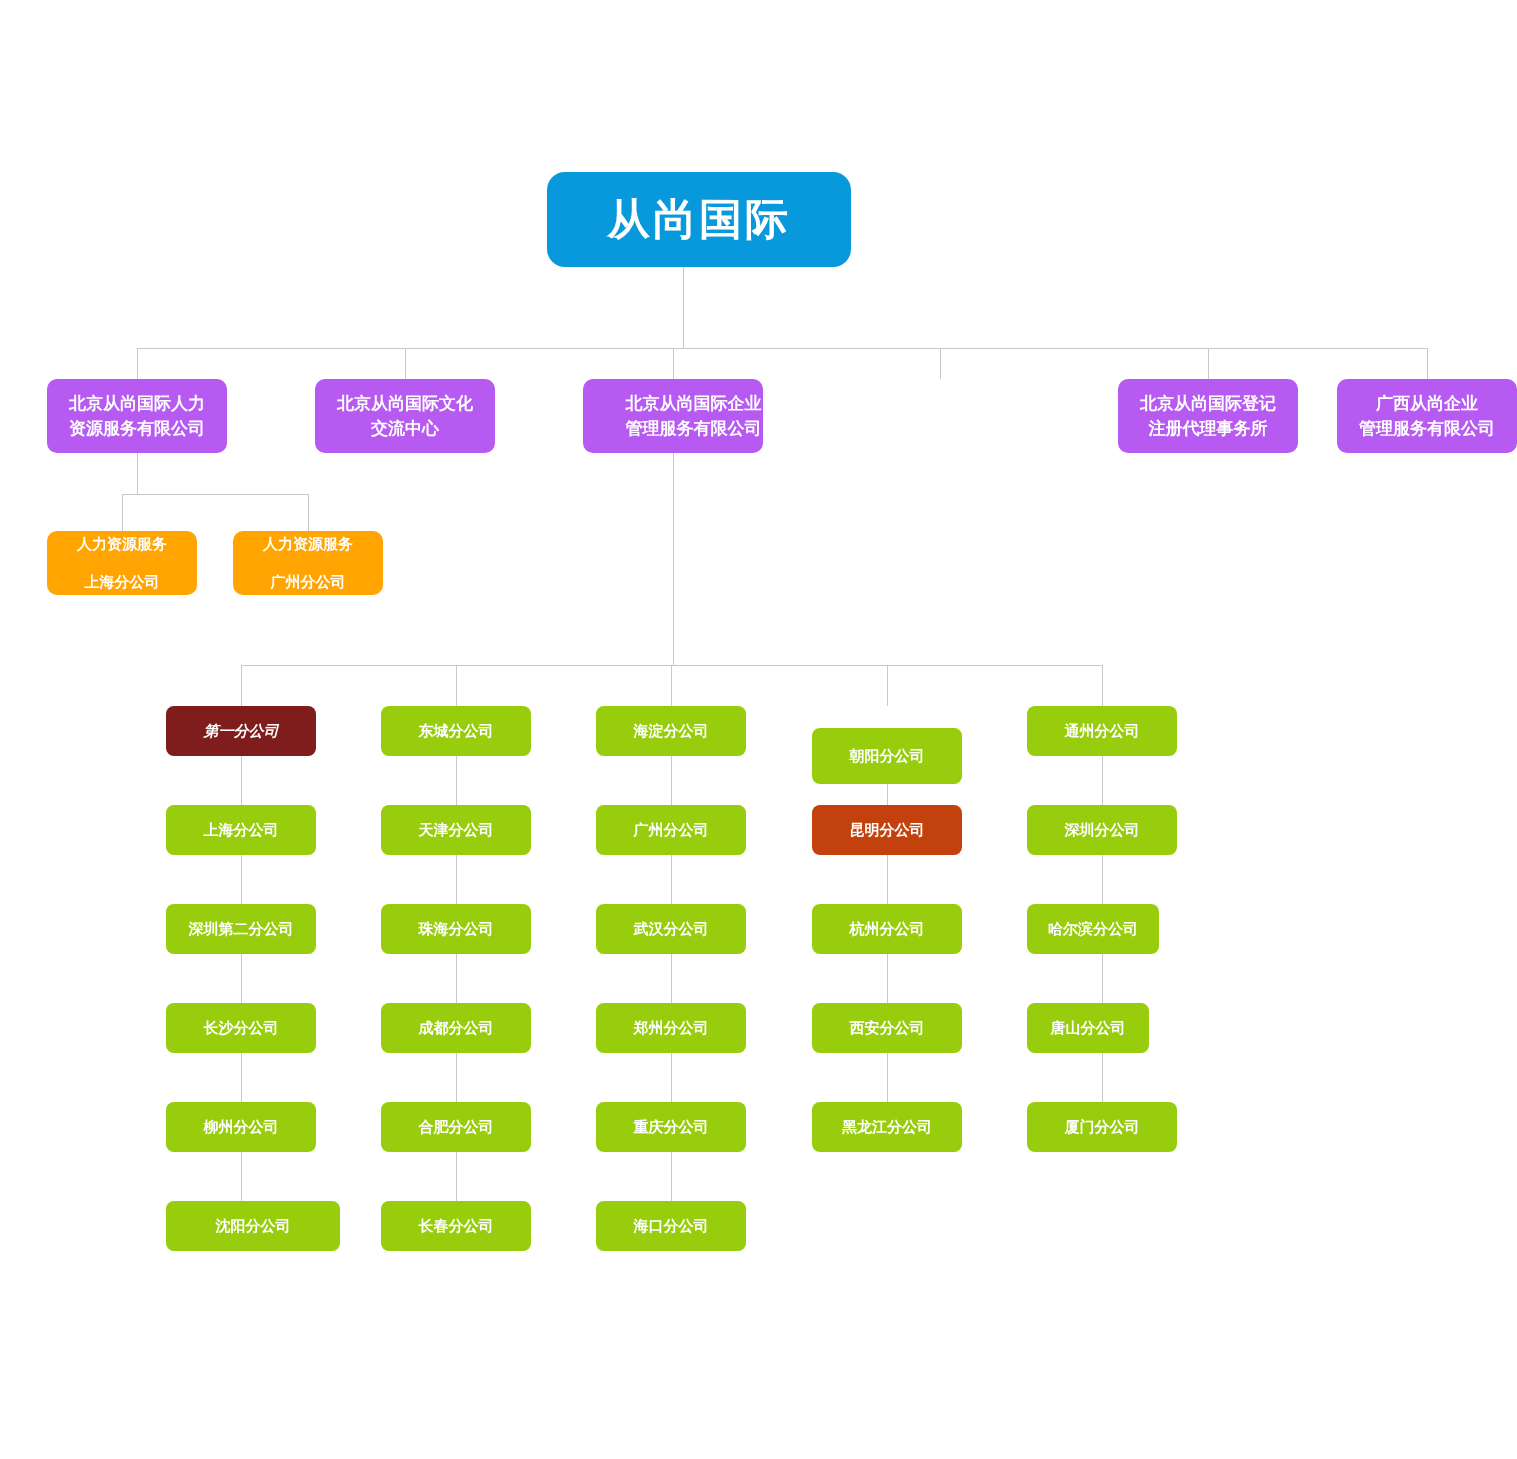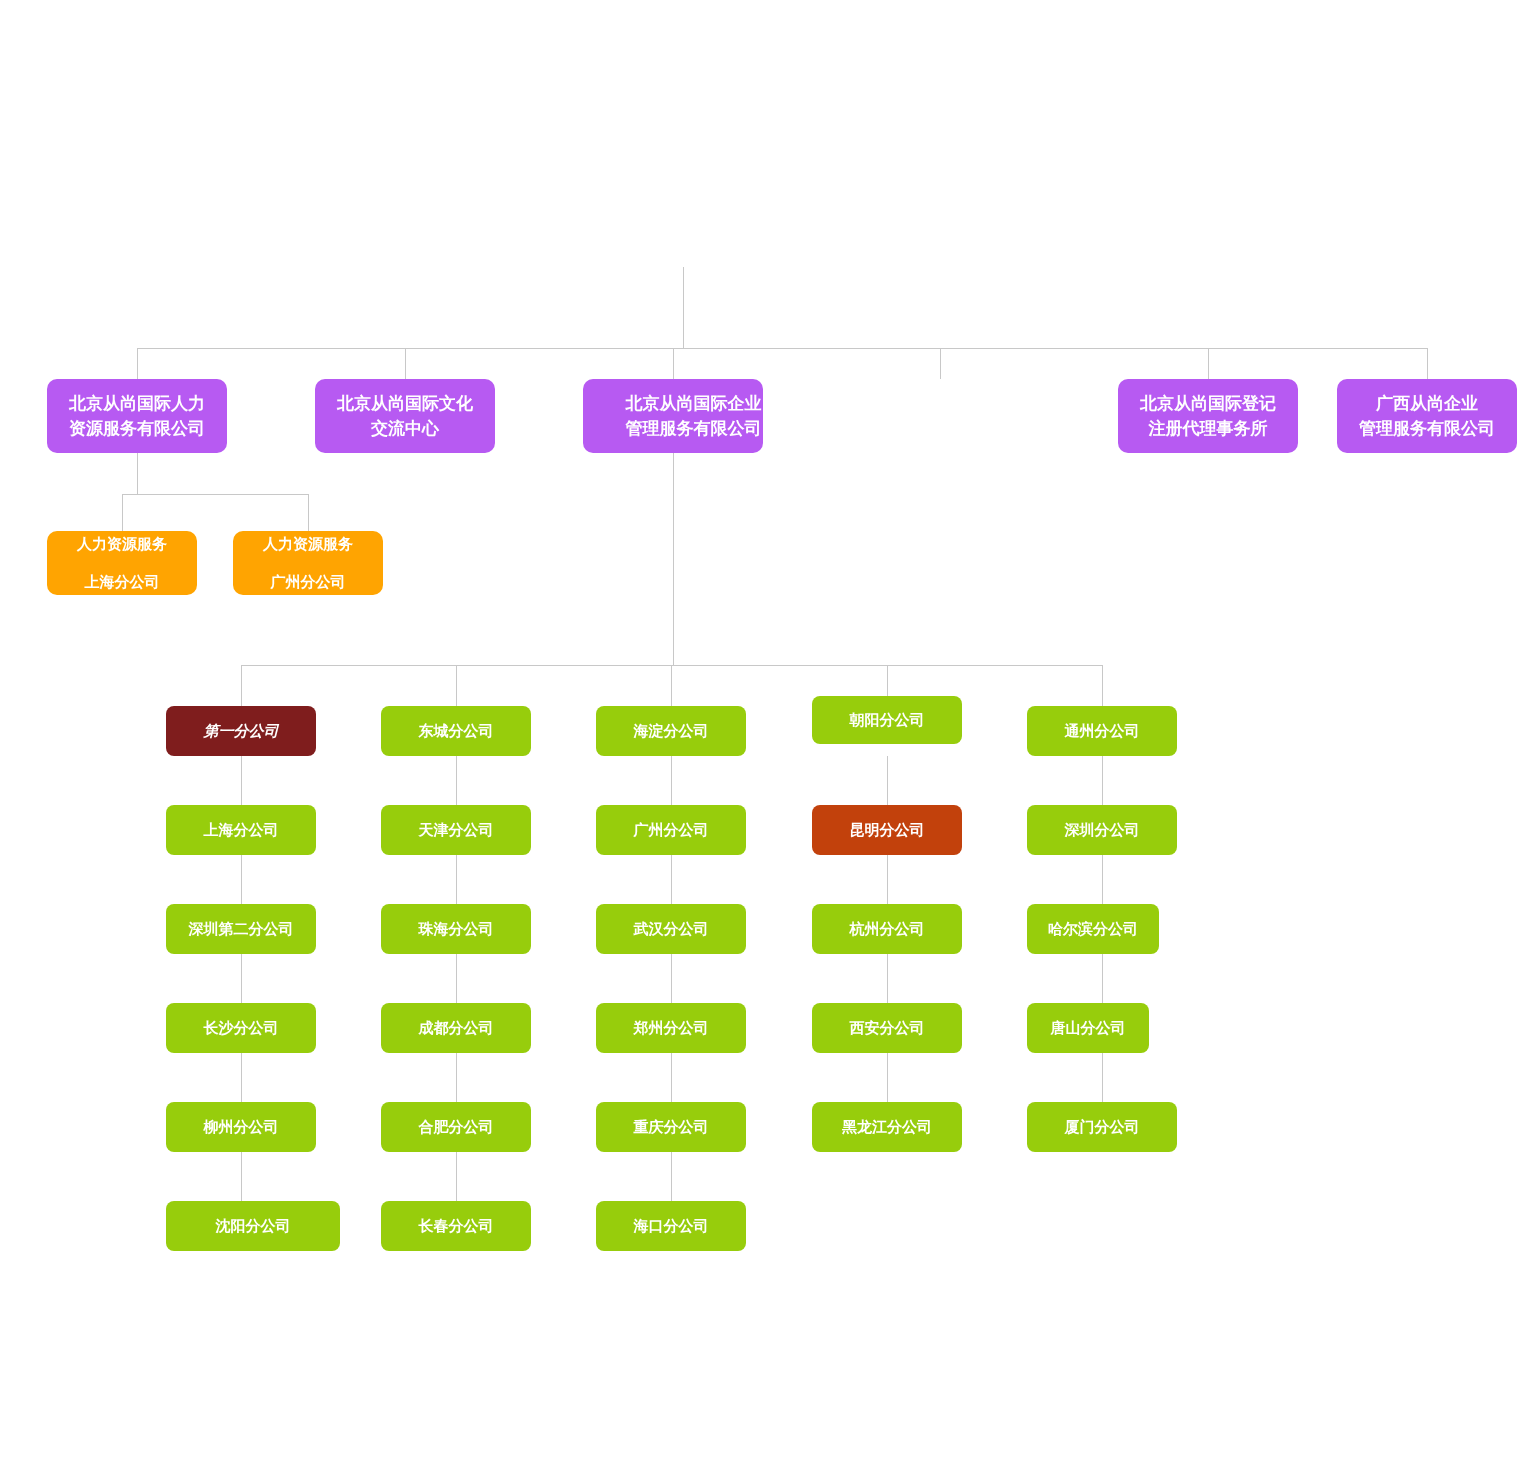--- a/index.html
+++ b/index.html
@@ -94,20 +94,23 @@
     <div class="line" style="left: 671px; top: 1053px; width: 1px; height: 49px; background: rgb(200, 200, 200);"></div>
     <div class="line" style="left: 671px; top: 1152px; width: 1px; height: 49px; background: rgb(200, 200, 200);"></div>
     <div class="line" style="left: 887px; top: 756px; width: 1px; height: 49px; background: rgb(200, 200, 200);"></div>
     <div class="line" style="left: 887px; top: 855px; width: 1px; height: 49px; background: rgb(200, 200, 200);"></div>
     <div class="line" style="left: 887px; top: 954px; width: 1px; height: 49px; background: rgb(200, 200, 200);"></div>
     <div class="line" style="left: 887px; top: 1053px; width: 1px; height: 49px; background: rgb(200, 200, 200);"></div>
     <div class="line" style="left: 1102px; top: 756px; width: 1px; height: 49px; background: rgb(200, 200, 200);"></div>
     <div class="line" style="left: 1102px; top: 855px; width: 1px; height: 49px; background: rgb(200, 200, 200);"></div>
     <div class="line" style="left: 1102px; top: 954px; width: 1px; height: 49px; background: rgb(200, 200, 200);"></div>
     <div class="line" style="left: 1102px; top: 1053px; width: 1px; height: 49px; background: rgb(200, 200, 200);"></div>
+    <div class="node root-node" style="left: 547px; top: 172px; width: 304px; height: 95px; background: rgb(8, 153, 220); color: rgb(255, 255, 255);">
+      <span>从尚国际</span>
+    </div>
     <div class="node sub-node" style="left: 47px; top: 379px; width: 180px; height: 74px; background: rgb(183, 90, 242); color: rgb(255, 255, 255);">
       <span>北京从尚国际人力</span>
       <span>资源服务有限公司</span>
     </div>
     <div class="node sub-node" style="left: 315px; top: 379px; width: 180px; height: 74px; background: rgb(183, 90, 242); color: rgb(255, 255, 255);">
       <span>北京从尚国际文化</span>
       <span>交流中心</span>
     </div>
     <div class="node sub-node" style="left: 583px; top: 379px; width: 180px; height: 74px; background: rgb(183, 90, 242); color: rgb(255, 255, 255); padding-left: 41px;">
       <span>北京从尚国际企业</span>
@@ -176,21 +179,21 @@
     </div>
     <div class="node city-node" style="left: 596px; top: 1003px; width: 150px; height: 50px; background: rgb(151, 205, 12); color: rgb(255, 255, 255);">
       <span>郑州分公司</span>
     </div>
     <div class="node city-node" style="left: 596px; top: 1102px; width: 150px; height: 50px; background: rgb(151, 205, 12); color: rgb(255, 255, 255);">
       <span>重庆分公司</span>
     </div>
     <div class="node city-node" style="left: 596px; top: 1201px; width: 150px; height: 50px; background: rgb(151, 205, 12); color: rgb(255, 255, 255);">
       <span>海口分公司</span>
     </div>
-    <div class="node city-node" style="left: 812px; top: 696px; width: 150px; height: 48px; background: rgb(151, 205, 12); color: rgb(255, 255, 255);">
+    <div class="node city-node" style="left: 812px; top: 728px; width: 150px; height: 56px; background: rgb(151, 205, 12); color: rgb(255, 255, 255);">
       <span>朝阳分公司</span>
     </div>
     <div class="node city-node" style="left: 812px; top: 805px; width: 150px; height: 50px; background: #c2410c; color: rgb(255, 255, 255);">
       <span>昆明分公司</span>
     </div>
     <div class="node city-node" style="left: 812px; top: 904px; width: 150px; height: 50px; background: rgb(151, 205, 12); color: rgb(255, 255, 255);">
       <span>杭州分公司</span>
     </div>
     <div class="node city-node" style="left: 812px; top: 1003px; width: 150px; height: 50px; background: rgb(151, 205, 12); color: rgb(255, 255, 255);">
       <span>西安分公司</span>

